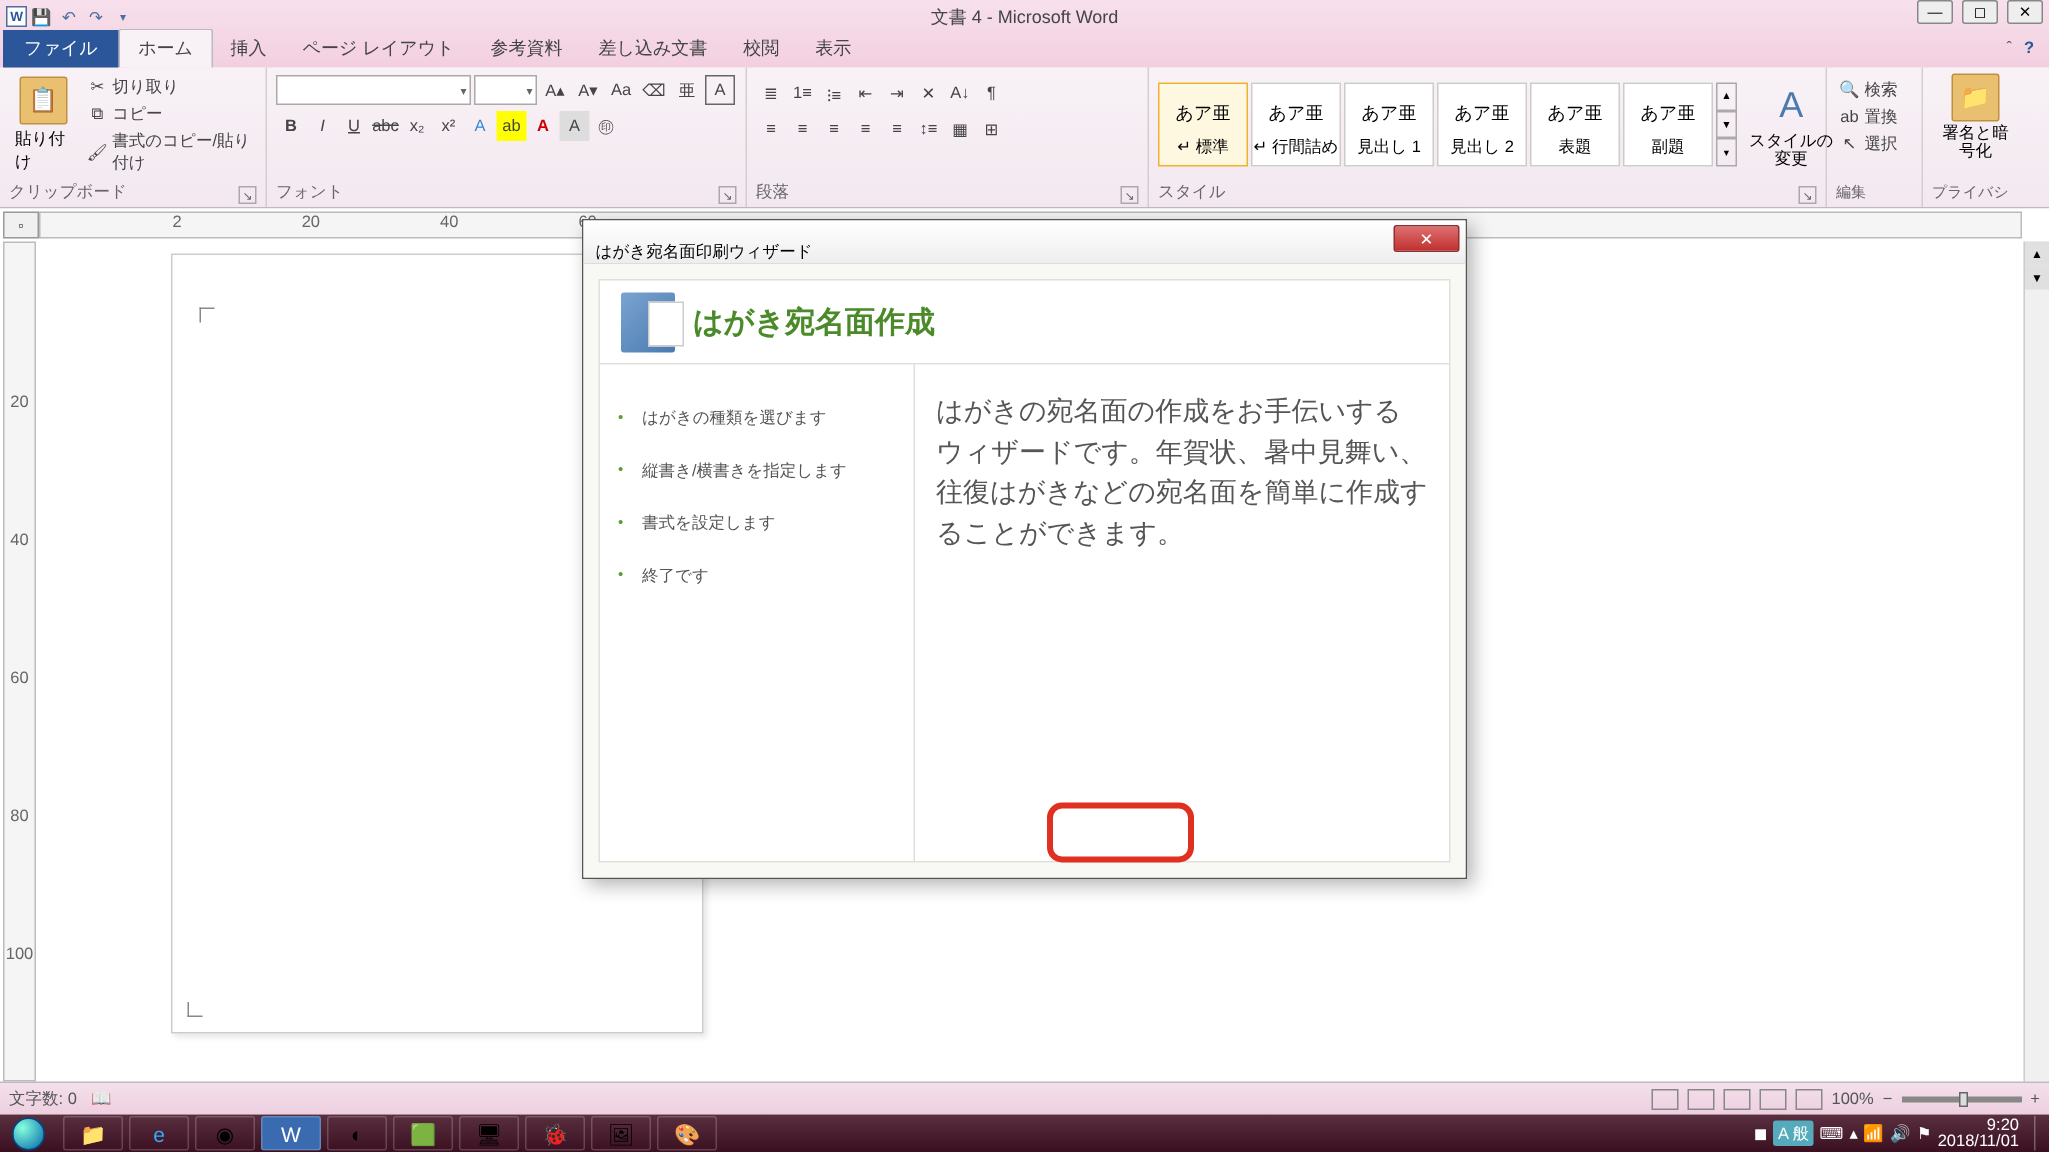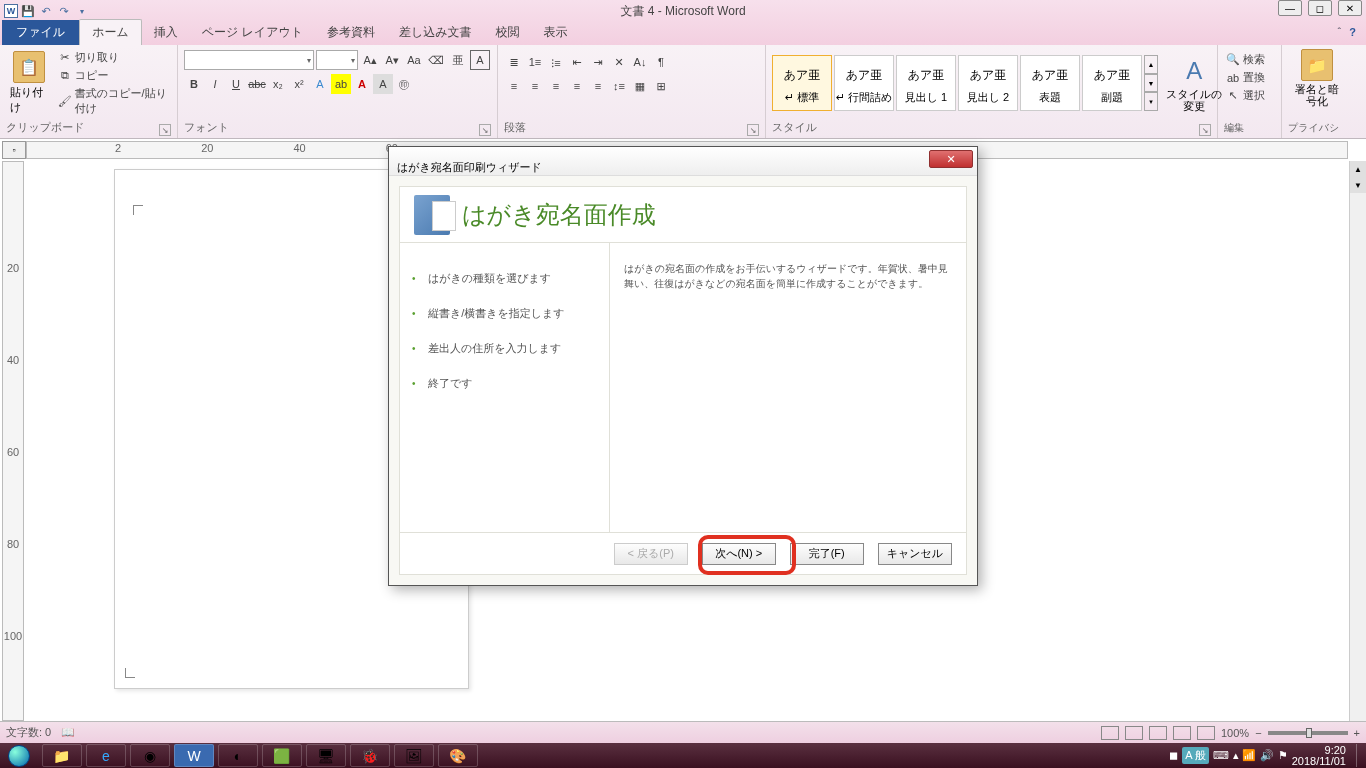--- a/index.html
+++ b/index.html
@@ -77,29 +77,29 @@
 
 
 .wizard { position: absolute; left: 388px; top: 146px; width: 590px; height: 440px; background: #fff; border: 1px solid #555; box-shadow: 4px 4px 12px rgba(0,0,0,0.3); display: flex; flex-direction: column; }
 .wizard-title { height: 28px; background: linear-gradient(#fff, #eee); display: flex; align-items: flex-end; padding-left: 8px; position: relative; font-size: 12px; }
 .wizard-close { position: absolute; right: 4px; top: 3px; width: 44px; height: 18px; background: linear-gradient(#e07070, #c03030); border: 1px solid #903030; border-radius: 2px; color: #fff; display: flex; align-items: center; justify-content: center; font-size: 11px; cursor: pointer; }
 .wizard-body { flex: 1; background: #f8f8f4; border-top: 1px solid #ddd; padding: 10px; display: flex; flex-direction: column; }
 .wizard-inner { flex: 1; background: #fff; border: 1px solid #e0e0d8; display: flex; flex-direction: column; }
 .wizard-header { height: 56px; border-bottom: 1px solid #e0e0d8; display: flex; align-items: center; padding-left: 14px; gap: 12px; }
 .wizard-header .wico { width: 36px; height: 40px; background: linear-gradient(135deg,#7aa3d0,#4a7ab0); border-radius: 2px; position: relative; }
 .wizard-header .wico::after { content:""; position:absolute; right:-6px; top:6px; width:22px; height:28px; background:#fff; border:1px solid #ccc; }
-.wizard-header h2 { font-size: 24px; font-weight: normal; color: #4a8a28; }
+.wizard-header h2 { font-size: 20px; font-weight: bold; color: #4a8a28; }
 .wizard-main { flex: 1; display: flex; }
 .wizard-steps { width: 210px; border-right: 1px solid #e0e0d8; padding: 18px 12px; }
 .step { display: flex; align-items: center; gap: 8px; padding: 10px 0; font-size: 12px; color: #555; cursor: pointer; }
 .step .bullet { width: 8px; color: #5aa030; font-size: 10px; }
 .step.current { color: #3a8a18; font-weight: bold; }
 .step.current .bullet::before { content: "➔"; }
 .step:not(.current) .bullet::before { content: "•"; }
-.wizard-content { flex: 1; padding: 18px 14px; font-size: 10px; color: #555; line-height: 1.5; }
+.wizard-content { flex: 1; padding: 18px 14px; font-size: 18px; color: #555; line-height: 1.5; }
 .wizard-footer { height: 42px; border-top: 1px solid #e0e0d8; display: flex; align-items: center; justify-content: flex-end; gap: 14px; padding-right: 14px; }
 .wbtn { min-width: 74px; height: 22px; border: 1px solid #888; background: linear-gradient(#fdfdfd,#e8e8e8); font-size: 11px; cursor: pointer; display: flex; align-items: center; justify-content: center; padding: 0 8px; }
 .wbtn.disabled { color: #aaa; border-color: #ccc; cursor: default; }
 .highlight-ring { position: absolute; border: 4px solid #e03020; border-radius: 10px; pointer-events: none; }
 </style>
 </head>
 <body>
 
 <div class="titlebar">
   <div class="qat">
@@ -400,32 +400,26 @@
           <div class="step">
               <span class="bullet"></span>
               <span>はがきの種類を選びます</span>
             </div>
           <div class="step">
               <span class="bullet"></span>
               <span>縦書き/横書きを指定します</span>
             </div>
           <div class="step">
               <span class="bullet"></span>
-              <span>差出人の住所を入力します</span>
+              <span>書式を設定します</span>
             </div>
           <div class="step">
               <span class="bullet"></span>
               <span>終了です</span>
             </div>
         </div>
         <div class="wizard-content">はがきの宛名面の作成をお手伝いするウィザードです。年賀状、暑中見舞い、往復はがきなどの宛名面を簡単に作成することができます。</div>
       </div>
-      <div class="wizard-footer">
-        <div class="wbtn disabled">&lt; 戻る(P)</div>
-        <div class="wbtn">次へ(N) &gt;</div>
-        <div class="wbtn">完了(F)</div>
-        <div class="wbtn">キャンセル</div>
-      </div>
     </div>
   </div>
 </div>
 
 <div class="highlight-ring" style="left:698px;top:535px;width:98px;height:40px"></div>
 
 </body></html>

